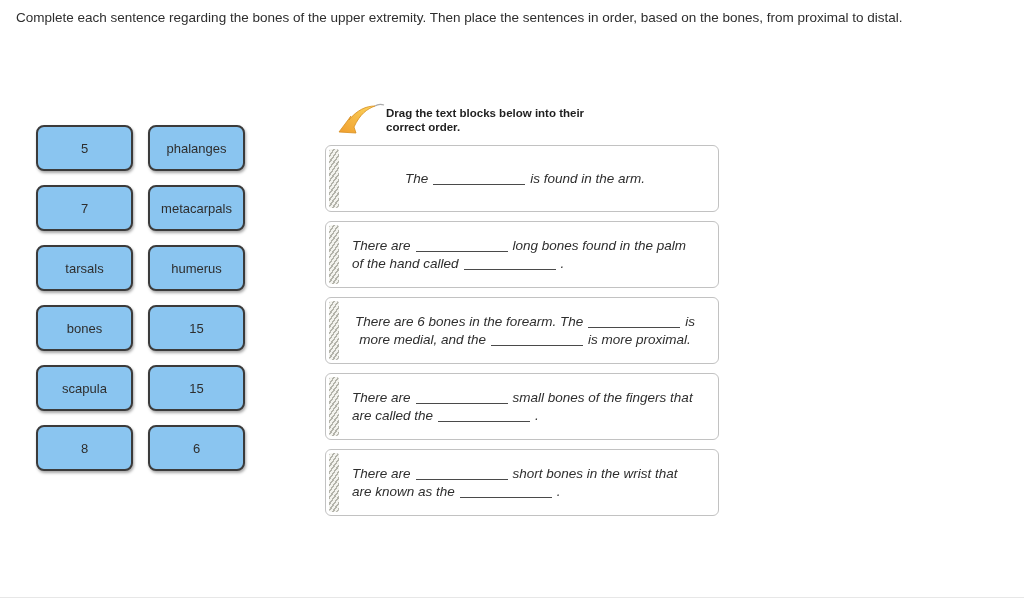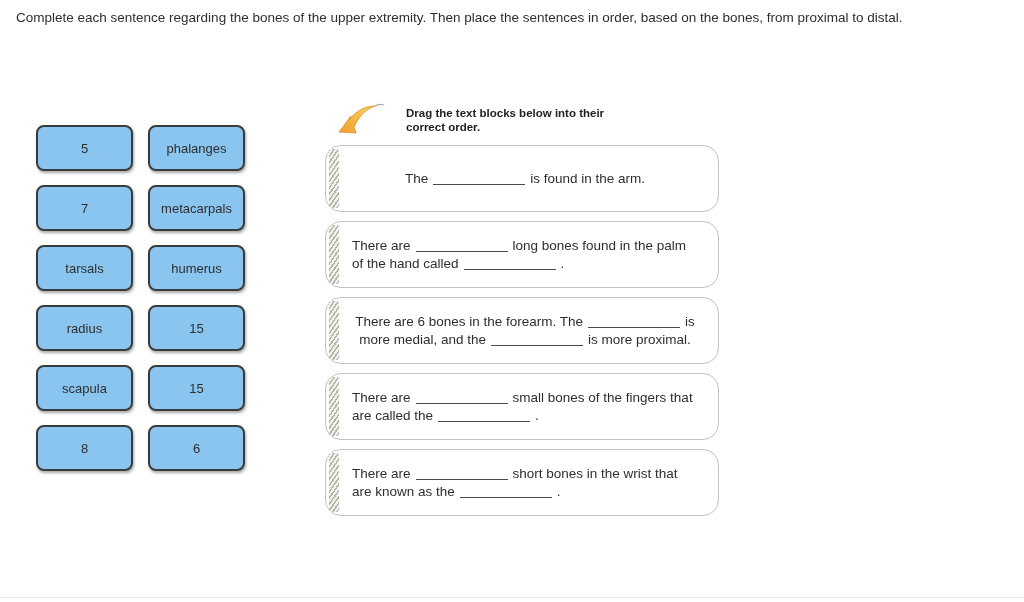--- a/index.html
+++ b/index.html
@@ -17,33 +17,33 @@
     display:grid; grid-template-columns:97px 97px; gap:14px 15px;
   }
   .tile {
     height:46px; background:#8AC5F0; border:2px solid #3b3b3b;
     border-radius:8px; display:flex; align-items:center; justify-content:center;
     font-size:13px; color:#2e2e2e; box-shadow:1px 2px 3px rgba(0,0,0,0.35);
     cursor:grab; text-align:center;
   }
 
   .right { position:absolute; left:325px; top:102px; width:394px; }
-  .hint { display:flex; gap:21px; align-items:flex-start; height:36px; margin-left:12px; }
+  .hint { display:flex; gap:1px; align-items:flex-start; height:36px; margin-left:12px; }
   .hint svg { flex:0 0 auto; }
   .hint-text {
     font-weight:bold; font-size:11.5px; line-height:14px; color:#1f1f1f;
     padding-top:4px; width:225px;
   }
 
   .boxes { margin-top:7px; }
   .sbox {
     position:relative; min-height:67px; background:#fff;
-    border:1px solid #c2c2c2; border-radius:16px; margin-bottom:9px;
+    border:1px solid #c2c2c2; border-radius:6px; margin-bottom:9px;
     display:flex; align-items:center;
-    padding:8px 20px 8px 26px; cursor:grab;
+    padding:8px 20px 8px 26px; cursor:grab;font-style:italic;
   }
   .handle {
     position:absolute; left:3px; top:3px; bottom:3px; width:10px;
     border-radius:3px;
     background:repeating-linear-gradient(125deg,
       #b3b3aa 0px, #b3b3aa 1.5px, #f3f3ee 1.5px, #f3f3ee 3.6px);
     cursor:grab;
   }
   .stext { width:100%; font-size:13.5px; line-height:17.5px; color:#2e2e2e; }
   .sbox.center .stext { text-align:center; }
@@ -61,21 +61,21 @@
 
 <div class="instruction">Complete each sentence regarding the bones of the upper extremity. Then place the sentences in order, based on the bones, from proximal to distal.</div>
 
 <div class="tiles" id="tiles">
     <div class="tile">5</div>
     <div class="tile">phalanges</div>
     <div class="tile">7</div>
     <div class="tile">metacarpals</div>
     <div class="tile">tarsals</div>
     <div class="tile">humerus</div>
-    <div class="tile">radius</div>
+    <div class="tile">bones</div>
     <div class="tile">15</div>
     <div class="tile">scapula</div>
     <div class="tile">15</div>
     <div class="tile">8</div>
     <div class="tile">6</div>
   </div>
 
 <div class="right">
   <div class="hint">
     <svg width="48" height="32" viewBox="0 0 48 32">

